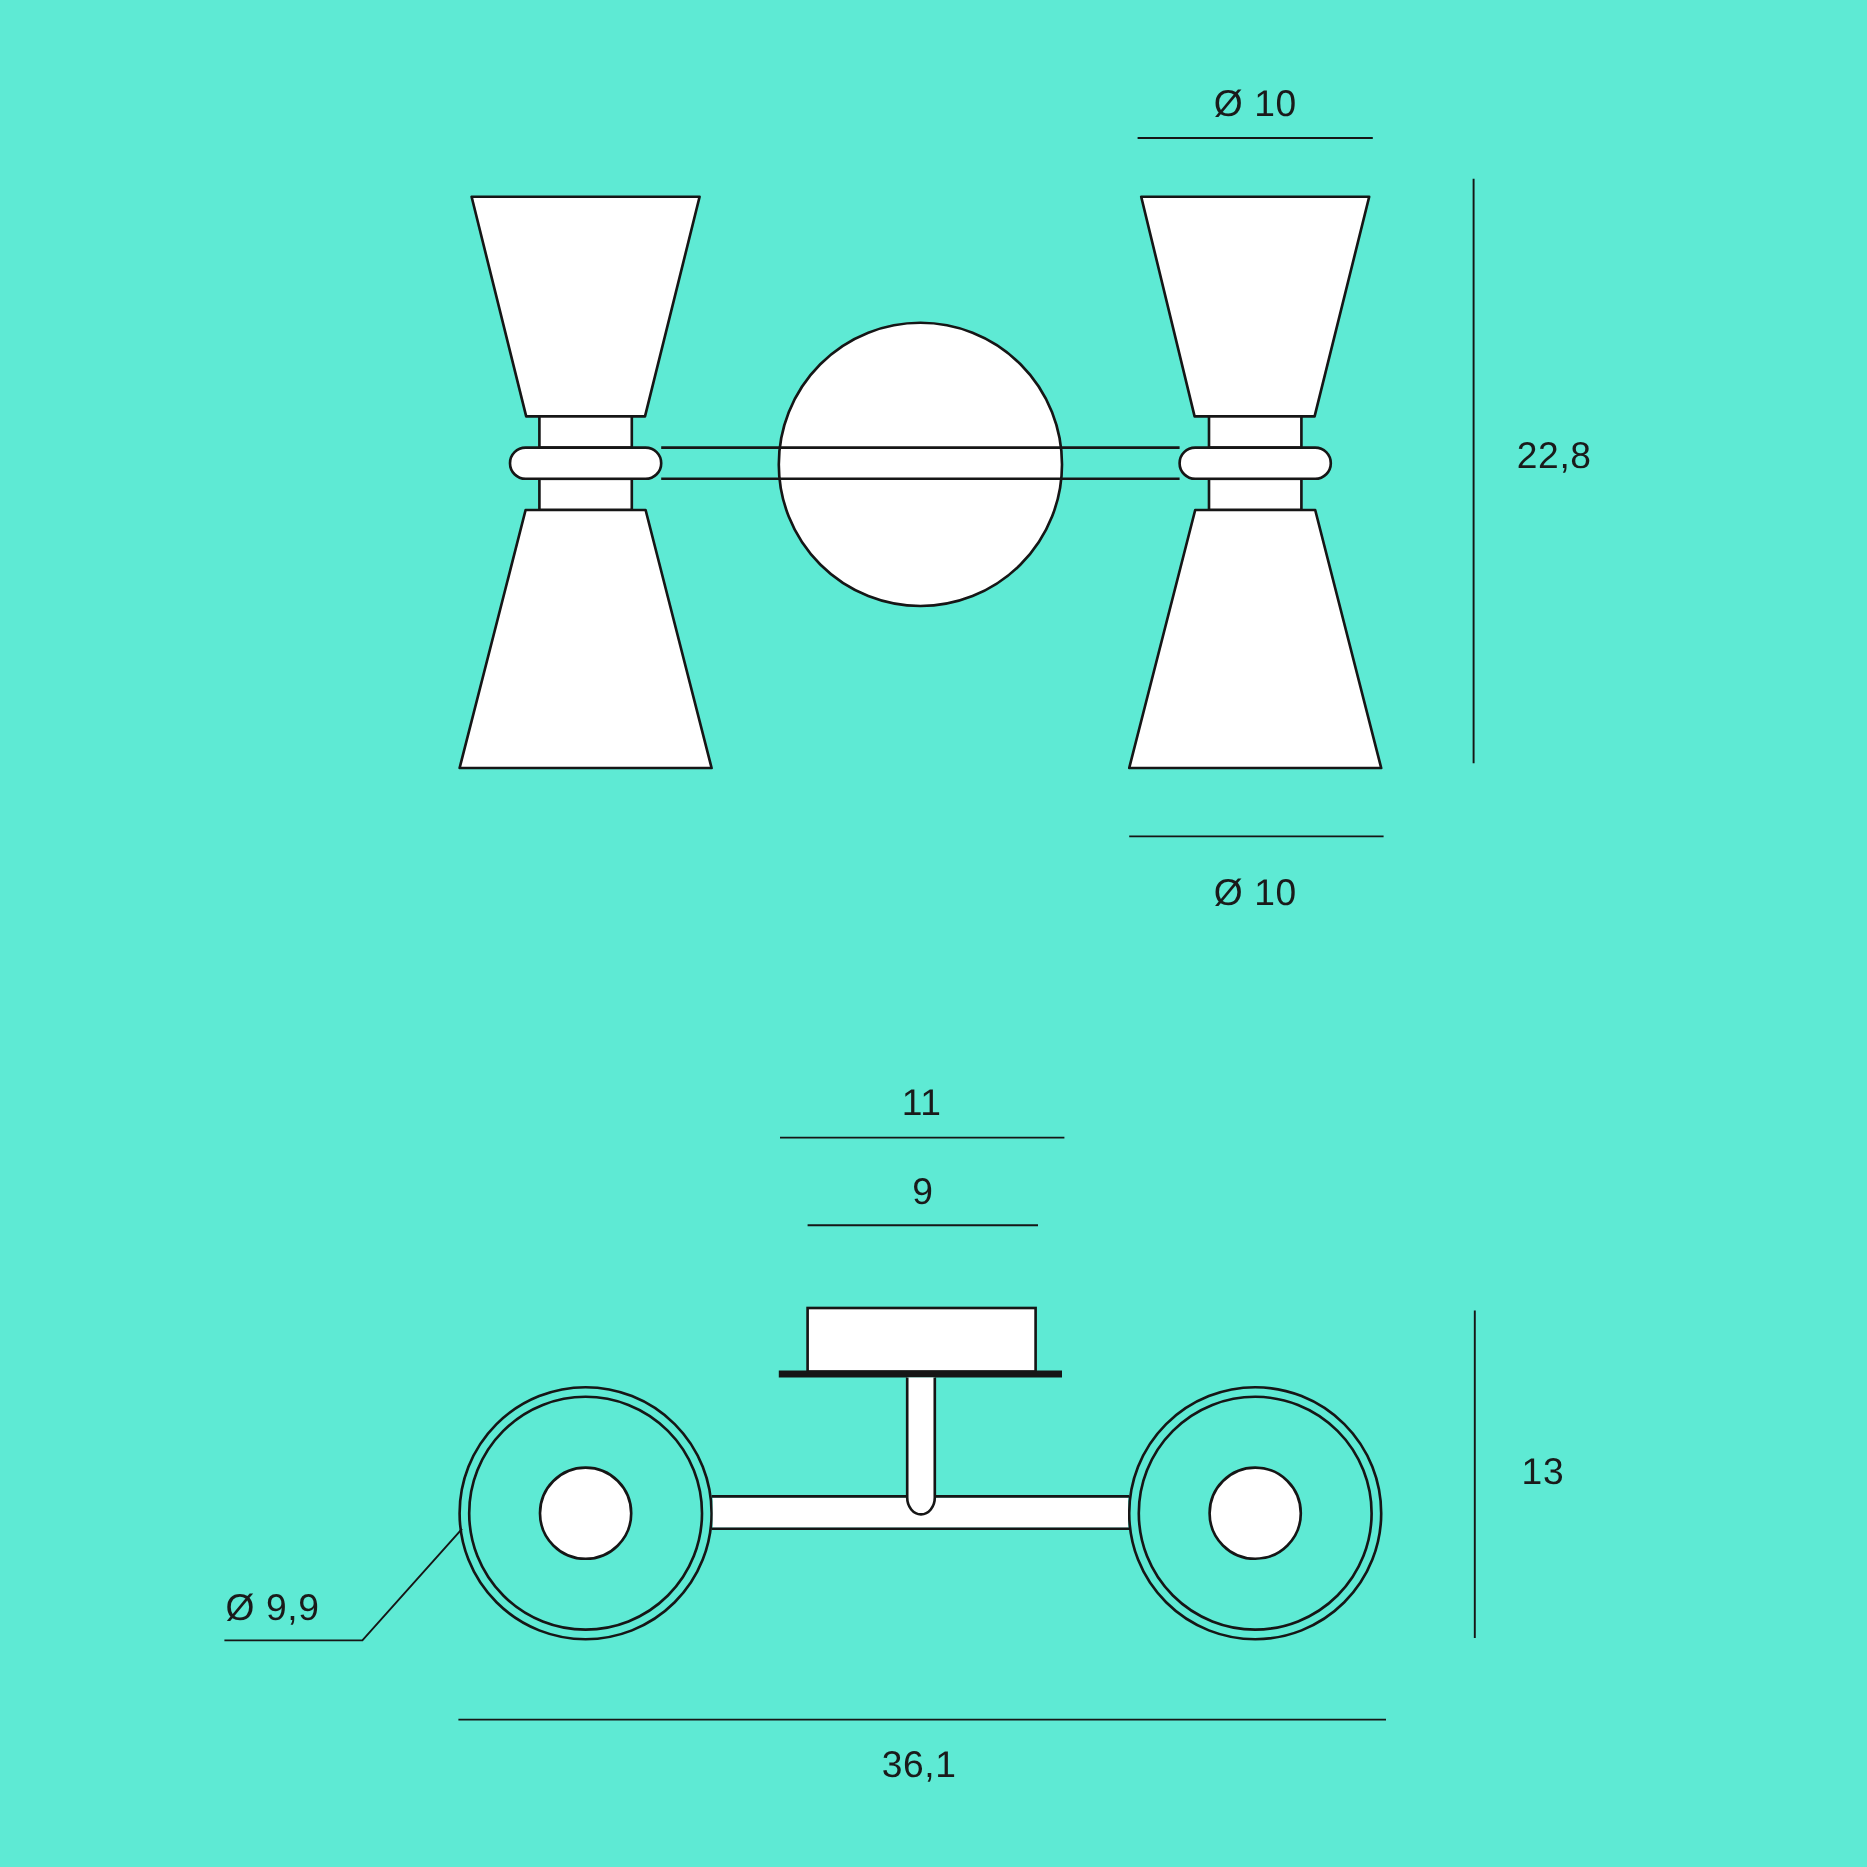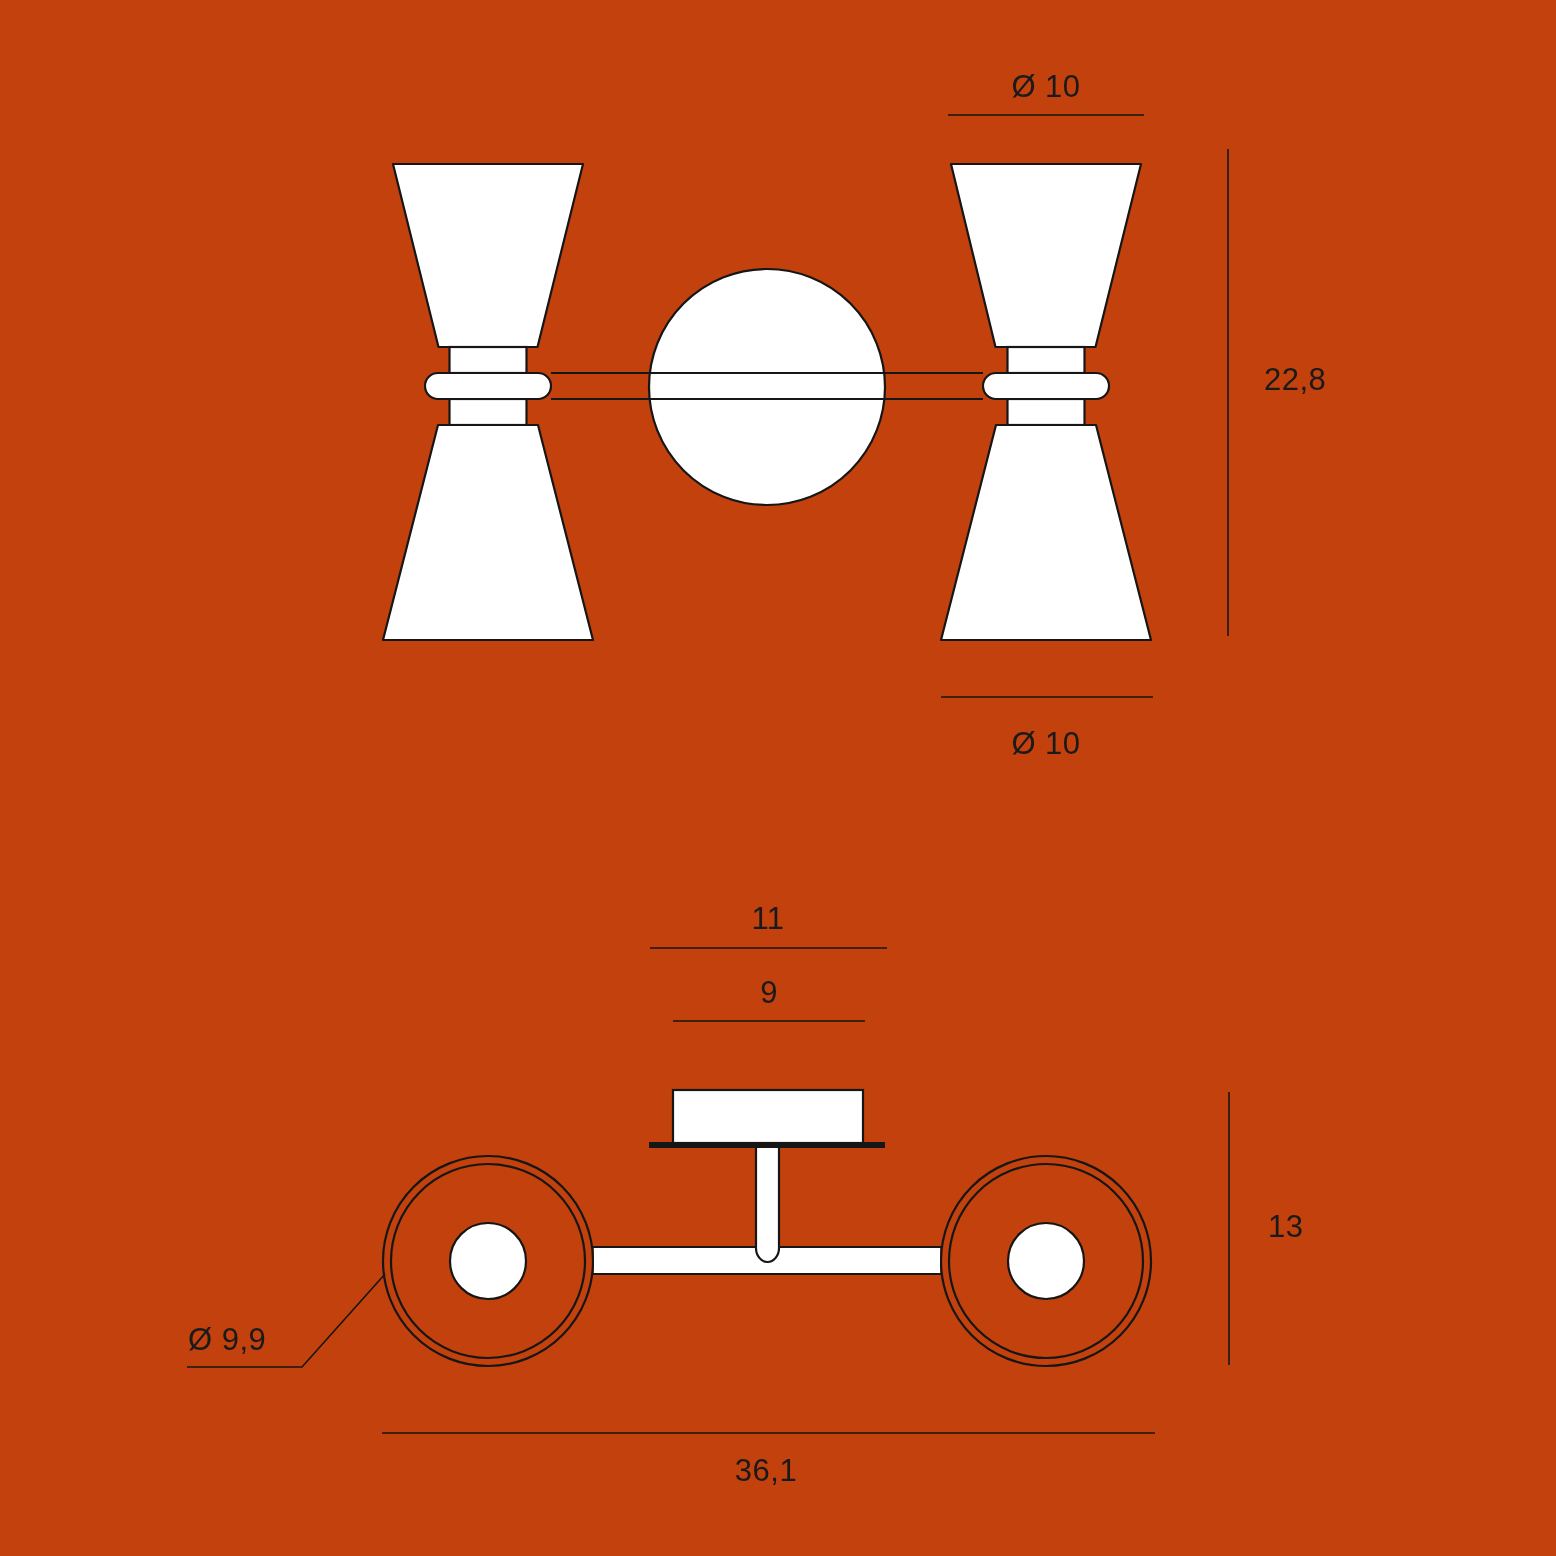--- a/index.html
+++ b/index.html
@@ -5,21 +5,21 @@
   html,body{
     margin:0;
     padding:0;
     background:#ffffff;
     font-family:"Liberation Sans", sans-serif;
   }
   .canvas{
     position:relative;
     width:1556px;
     height:1556px;
-    background:#c2410c;
+    background:#5eead4;
     overflow:hidden;
   }
   svg{display:block}
   .outline{
     fill:#ffffff;
     stroke:#161616;
     stroke-width:2.2;
   }
   .outline-nofill{
     fill:none;

